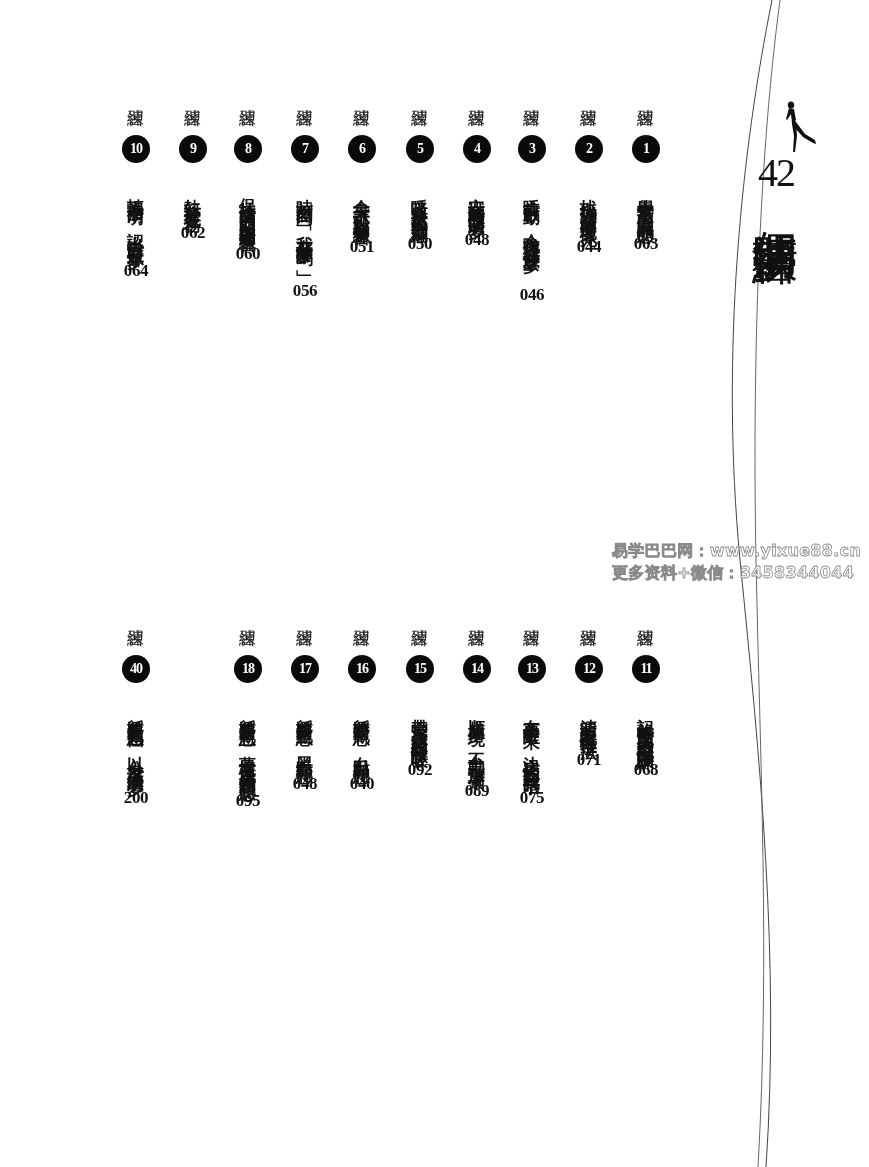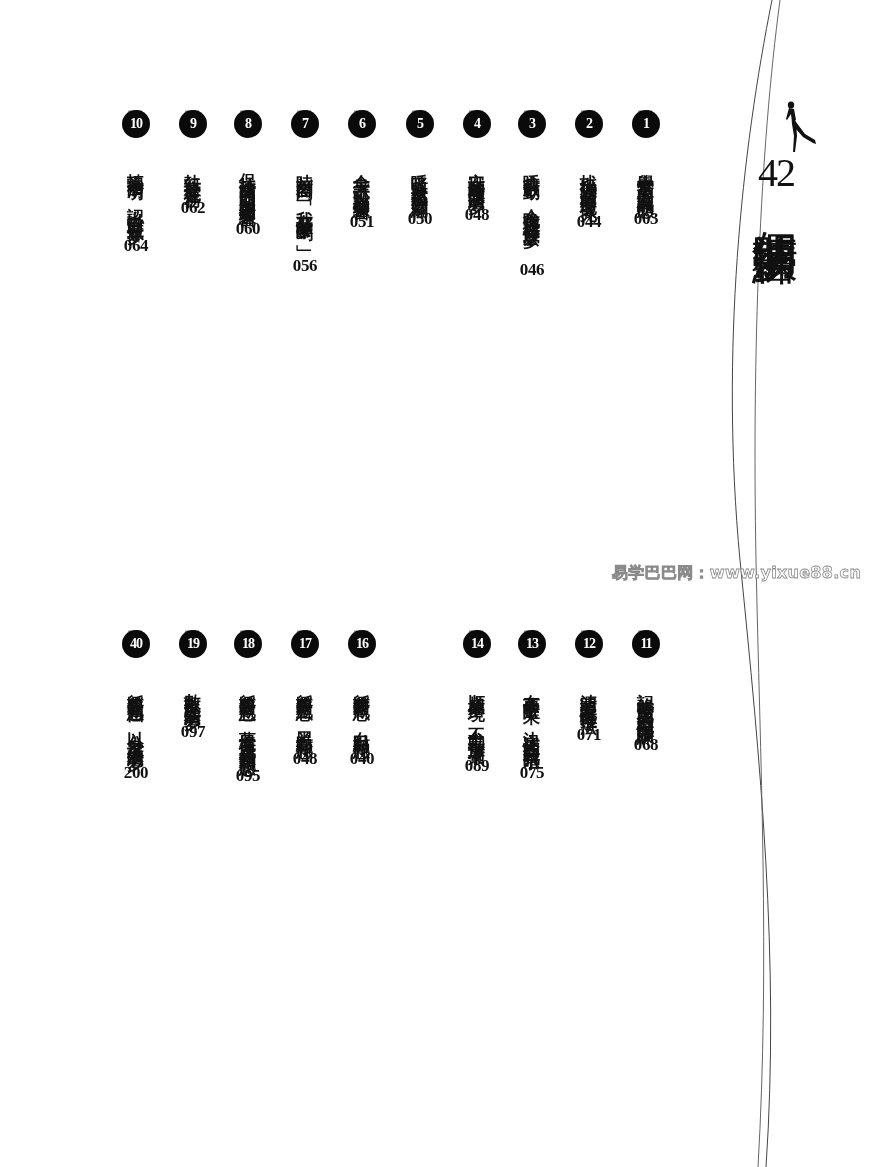--- a/index.html
+++ b/index.html
@@ -1,27 +1,27 @@
 <!DOCTYPE html>
 <html><head>
   <meta charset="utf-8">
   <style>
     html, body { margin: 0; padding: 0; background: #ffffff; }
     body { width: 869px; height: 1167px; position: relative; overflow: hidden; font-family: "DejaVu Serif", serif; color: #111; }
     .page { position: absolute; left: 0; top: 0; width: 869px; height: 1167px; }
     .entry { position: absolute; width: 40px; display: flex; flex-direction: column; align-items: center; }
     .label { writing-mode: vertical-rl; text-orientation: upright; font-family: "DejaVu Sans", sans-serif; font-size: 17px; line-height: 18px; letter-spacing: 1px; color: #222; font-weight: 300; }
-    .badge { margin-top: 12px; width: 28px; height: 28px; border-radius: 50%; background: #0a0a0a; color: #fff; display: flex; align-items: center; justify-content: center; font-family: "Liberation Serif", serif; font-weight: bold; font-size: 14px; letter-spacing: -1px; }
+    .badge { margin-top: 37px; width: 28px; height: 28px; border-radius: 50%; background: #0a0a0a; color: #fff; display: flex; align-items: center; justify-content: center; font-family: "Liberation Serif", serif; font-weight: bold; font-size: 14px; letter-spacing: -1px; }
     .title { margin-top: 22px; writing-mode: vertical-rl; text-orientation: upright; font-family: "DejaVu Serif", serif; font-weight: bold; font-size: 17px; line-height: 18px; letter-spacing: 3.4px; color: #111; }
     .pagenum { margin-top: 18px; font-family: "Liberation Serif", serif; font-weight: bold; font-size: 17px; color: #111; letter-spacing: -0.3px; }
     .big-title { position: absolute; left: 752px; top: 155px; display: flex; flex-direction: column; align-items: center; }
     .big-num { font-family: Liberation Serif, serif; font-size: 40px; line-height: 36px; font-weight: 300; letter-spacing: -2px; color: #111; }
     .big-text { writing-mode: vertical-rl; text-orientation: upright; font-family: "DejaVu Sans", sans-serif; font-size: 46px; line-height: 48px; letter-spacing: 2px; font-weight: 300; color: #111; margin-top: 4px; }
     .figure { position: absolute; left: 783px; top: 100px; }
-    .watermark { position: absolute; left: 612px; top: 562px; font-family: "DejaVu Sans", sans-serif; font-size: 16px; line-height: 22px; color: #fff; font-weight: bold; -webkit-text-stroke: 0.8px #8a8a8a; letter-spacing: 0.3px; }
+    .watermark { position: absolute; left: 612px; top: 540px; font-family: "DejaVu Sans", sans-serif; font-size: 16px; line-height: 22px; color: #fff; font-weight: bold; -webkit-text-stroke: 0.8px #8a8a8a; letter-spacing: 0.3px; }
     .curves { position: absolute; left: 0; top: 0; pointer-events: none; }
   </style>
 </head>
 <body>
 
 <div class="page">
 
   <svg class="curves" width="869" height="1167">
     <path d="M772 0 C 742 150, 720 350, 740 560 C 760 760, 780 960, 766 1167" fill="none" stroke="#444" stroke-width="1"></path>
     <path d="M780 0 C 760 150, 752 350, 756 560 C 760 760, 770 960, 758 1167" fill="none" stroke="#666" stroke-width="1"></path>
@@ -117,48 +117,49 @@
     <div class="badge">13</div>
     <div class="title">在夢中醒來，決定性的自我暗示</div>
     <div class="pagenum">075</div>
   </div>
   <div class="entry" style="left:457px; top:616px;">
     <div class="label">練習</div>
     <div class="badge">14</div>
     <div class="title">順應夢境，不主動干涉場景</div>
     <div class="pagenum">089</div>
   </div>
+  <div class="entry" style="left:400px; top:616px;">
+    <div class="label">練習</div>
+    <div class="badge">15</div>
+    <div class="title">帶來深層休息的罐狀呼吸</div>
+    <div class="pagenum">092</div>
+  </div>
   <div class="entry" style="left:342px; top:616px;text-align:center;">
     <div class="label">練習</div>
     <div class="badge">16</div>
     <div class="title">孵夢觀想一：白點觀想</div>
     <div class="pagenum">040</div>
   </div>
   <div class="entry" style="left:285px; top:616px;">
     <div class="label">練習</div>
     <div class="badge">17</div>
     <div class="title">孵夢觀想二：黑點觀想</div>
     <div class="pagenum">048</div>
   </div>
   <div class="entry" style="left:228px; top:616px;">
     <div class="label">練習</div>
     <div class="badge">18</div>
     <div class="title">孵夢觀想三：夢境蓮花與火焰觀想</div>
     <div class="pagenum">095</div>
   </div>
-  <div class="entry" style="left:173px; top:616px;">
-    <div class="label">練習</div>
-    <div class="badge">19</div>
-    <div class="title">數數進入清明夢</div>
-    <div class="pagenum">097</div>
-  </div>
   <div class="entry" style="left:116px; top:616px;">
     <div class="label">練習</div>
     <div class="badge">40</div>
     <div class="title">孵夢觀想四：以分身進入清明夢</div>
     <div class="pagenum">200</div>
   </div>
 
   <div class="watermark">
     <div>易学巴巴网：www.yixue88.cn</div>
+    <div>更多资料+微信：3458344044</div>
   </div>
 
 </div>
 
 </body></html>

